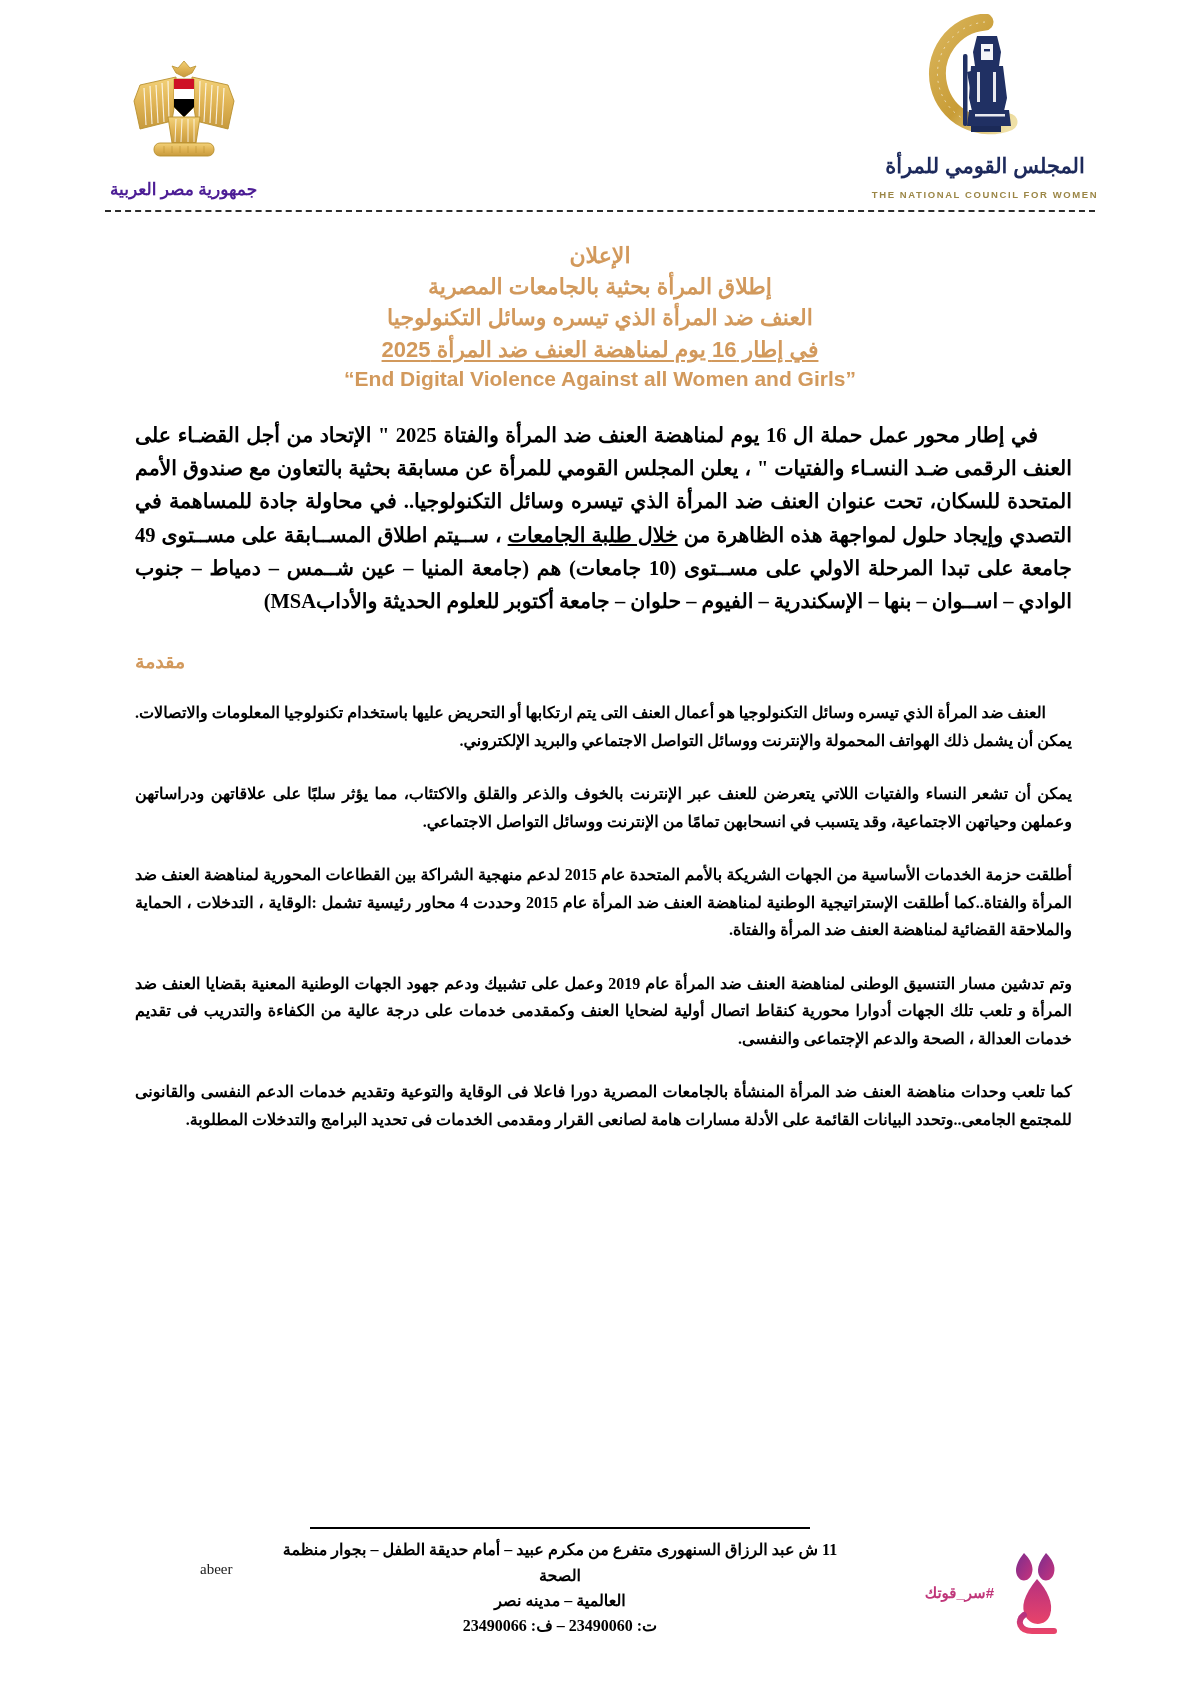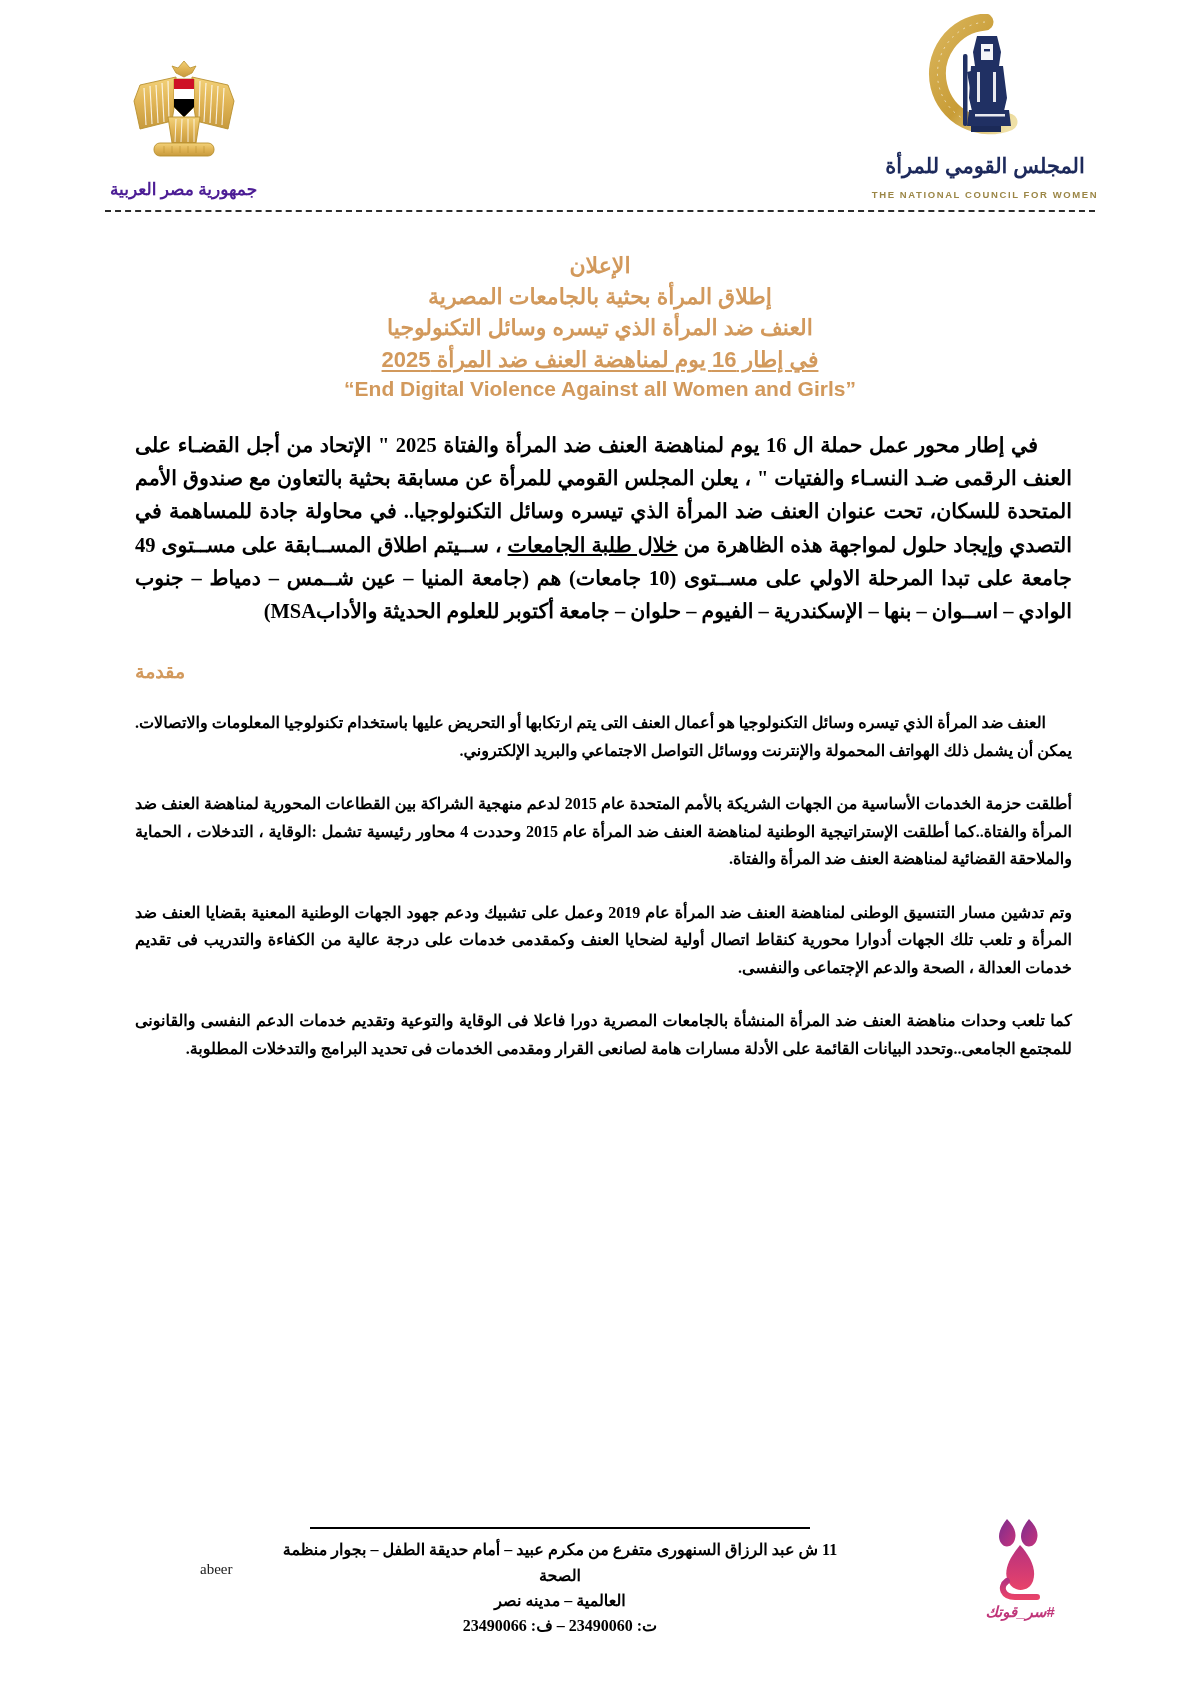--- a/index.html
+++ b/index.html
@@ -95,21 +95,21 @@
 
   
   .dashed-rule {
     margin: 10px 105px 0 105px;
     border-top: 2px dashed #2b2b2b;
     height: 0;
   }
 
   
   .title-block {
-    margin-top: 38px;
+    margin-top: 28px;
     text-align: center;
     color: #d39a5e;
   }
   .title-line {
     font-family: "Liberation Sans", sans-serif;
     font-weight: 700;
     font-size: 22px;
     line-height: 1.42;
     color: #d2995c;
     direction: rtl;
@@ -183,21 +183,21 @@
   
   .footer {
     position: absolute;
     left: 0;
     right: 0;
     bottom: 62px;
     padding: 0 120px 0 120px;
     box-sizing: border-box;
     display: flex;
     flex-direction: row-reverse;
-    align-items: flex-start;
+    align-items: flex-end;
     justify-content: space-between;
   }
 
   .footer-rule-col {
     flex: 1;
     display: flex;
     flex-direction: column;
     align-items: center;
     margin-right: 0;
     margin-left: 40px;
@@ -232,24 +232,23 @@
     font-family: Liberation Serif, serif;
     font-size: 15px;
     color: #1a1a1a;
     direction: ltr;
   }
 
   
   .campaign-logo {
     width: 120px;
     display: flex;
-    flex-direction: column;
+    flex-direction: row;
     align-items: center;
     margin-top: -12px;
-    font-style: italic;
   }
   .campaign-mark { width: 86px; height: 86px; }
   .campaign-hash {
     font-family: "Liberation Sans", sans-serif;
     font-weight: 700;
     font-size: 15px;
     color: #c0367a;
     direction: rtl;
     margin-top: 2px;
     white-space: nowrap;
@@ -381,20 +380,21 @@
   </div>
 
   <div class="content">
 
     <p class="lead"><span>في إطار  محور عمل حملة ال 16 يوم لمناهضة العنف ضد المرأة والفتاة   2025 " الإتحاد من أجل القضـاء على العنف الرقمى ضـد النسـاء والفتيات " ، يعلن المجلس القومي للمرأة عن مسابقة بحثية بالتعاون مع صندوق الأمم المتحدة للسكان، تحت عنوان العنف ضد المرأة الذي تيسره وسائل التكنولوجيا.. في محاولة جادة للمساهمة في التصدي وإيجاد حلول لمواجهة هذه الظاهرة من </span><span class="u">خلال طلبة الجامعات</span><span> ، ســيتم اطلاق المســابقة على مســتوى 49 جامعة على تبدا المرحلة الاولي على مســتوى  (10 جامعات) هم (جامعة المنيا – عين شــمس – دمياط – جنوب الوادي – اســوان – بنها – الإسكندرية – الفيوم – حلوان – جامعة أكتوبر للعلوم الحديثة والأدابMSA)</span></p>
 
 
     <h2 class="section-heading">مقدمة</h2>
 
     <p class="body-text first">العنف ضد المرأة الذي تيسره وسائل التكنولوجيا هو أعمال العنف التى يتم  ارتكابها أو التحريض عليها باستخدام تكنولوجيا المعلومات والاتصالات. يمكن أن يشمل ذلك الهواتف المحمولة والإنترنت ووسائل التواصل الاجتماعي والبريد الإلكتروني.</p>
+    <p class="body-text">يمكن أن تشعر النساء والفتيات اللاتي يتعرضن للعنف عبر الإنترنت بالخوف والذعر والقلق والاكتئاب، مما يؤثر سلبًا على علاقاتهن ودراساتهن وعملهن وحياتهن الاجتماعية، وقد يتسبب في انسحابهن تمامًا من الإنترنت ووسائل التواصل الاجتماعي.</p>
     <p class="body-text">أطلقت حزمة الخدمات الأساسية من الجهات الشريكة بالأمم المتحدة عام 2015 لدعم منهجية الشراكة بين القطاعات المحورية لمناهضة العنف ضد المرأة والفتاة..كما أطلقت الإستراتيجية الوطنية لمناهضة العنف ضد المرأة عام 2015 وحددت 4 محاور رئيسية تشمل :الوقاية ، التدخلات ، الحماية والملاحقة القضائية لمناهضة العنف ضد المرأة والفتاة.</p>
     <p class="body-text">وتم تدشين مسار التنسيق الوطنى لمناهضة العنف ضد المرأة عام 2019 وعمل على تشبيك ودعم جهود الجهات الوطنية المعنية بقضايا العنف ضد المرأة و تلعب تلك الجهات أدوارا محورية كنقاط اتصال أولية لضحايا العنف وكمقدمى خدمات على درجة عالية من الكفاءة والتدريب فى تقديم خدمات العدالة ، الصحة والدعم الإجتماعى والنفسى.</p>
     <p class="body-text">كما تلعب وحدات مناهضة العنف ضد المرأة المنشأة بالجامعات المصرية دورا فاعلا فى الوقاية والتوعية وتقديم خدمات الدعم النفسى والقانونى للمجتمع الجامعى..وتحدد البيانات القائمة على الأدلة مسارات هامة لصانعى القرار ومقدمى الخدمات فى تحديد البرامج والتدخلات المطلوبة.</p>
   </div>
 
   <div class="footer">
 
     <div class="footer-rule-col">
       <div class="footer-rule"></div>
       <div class="footer-address">

